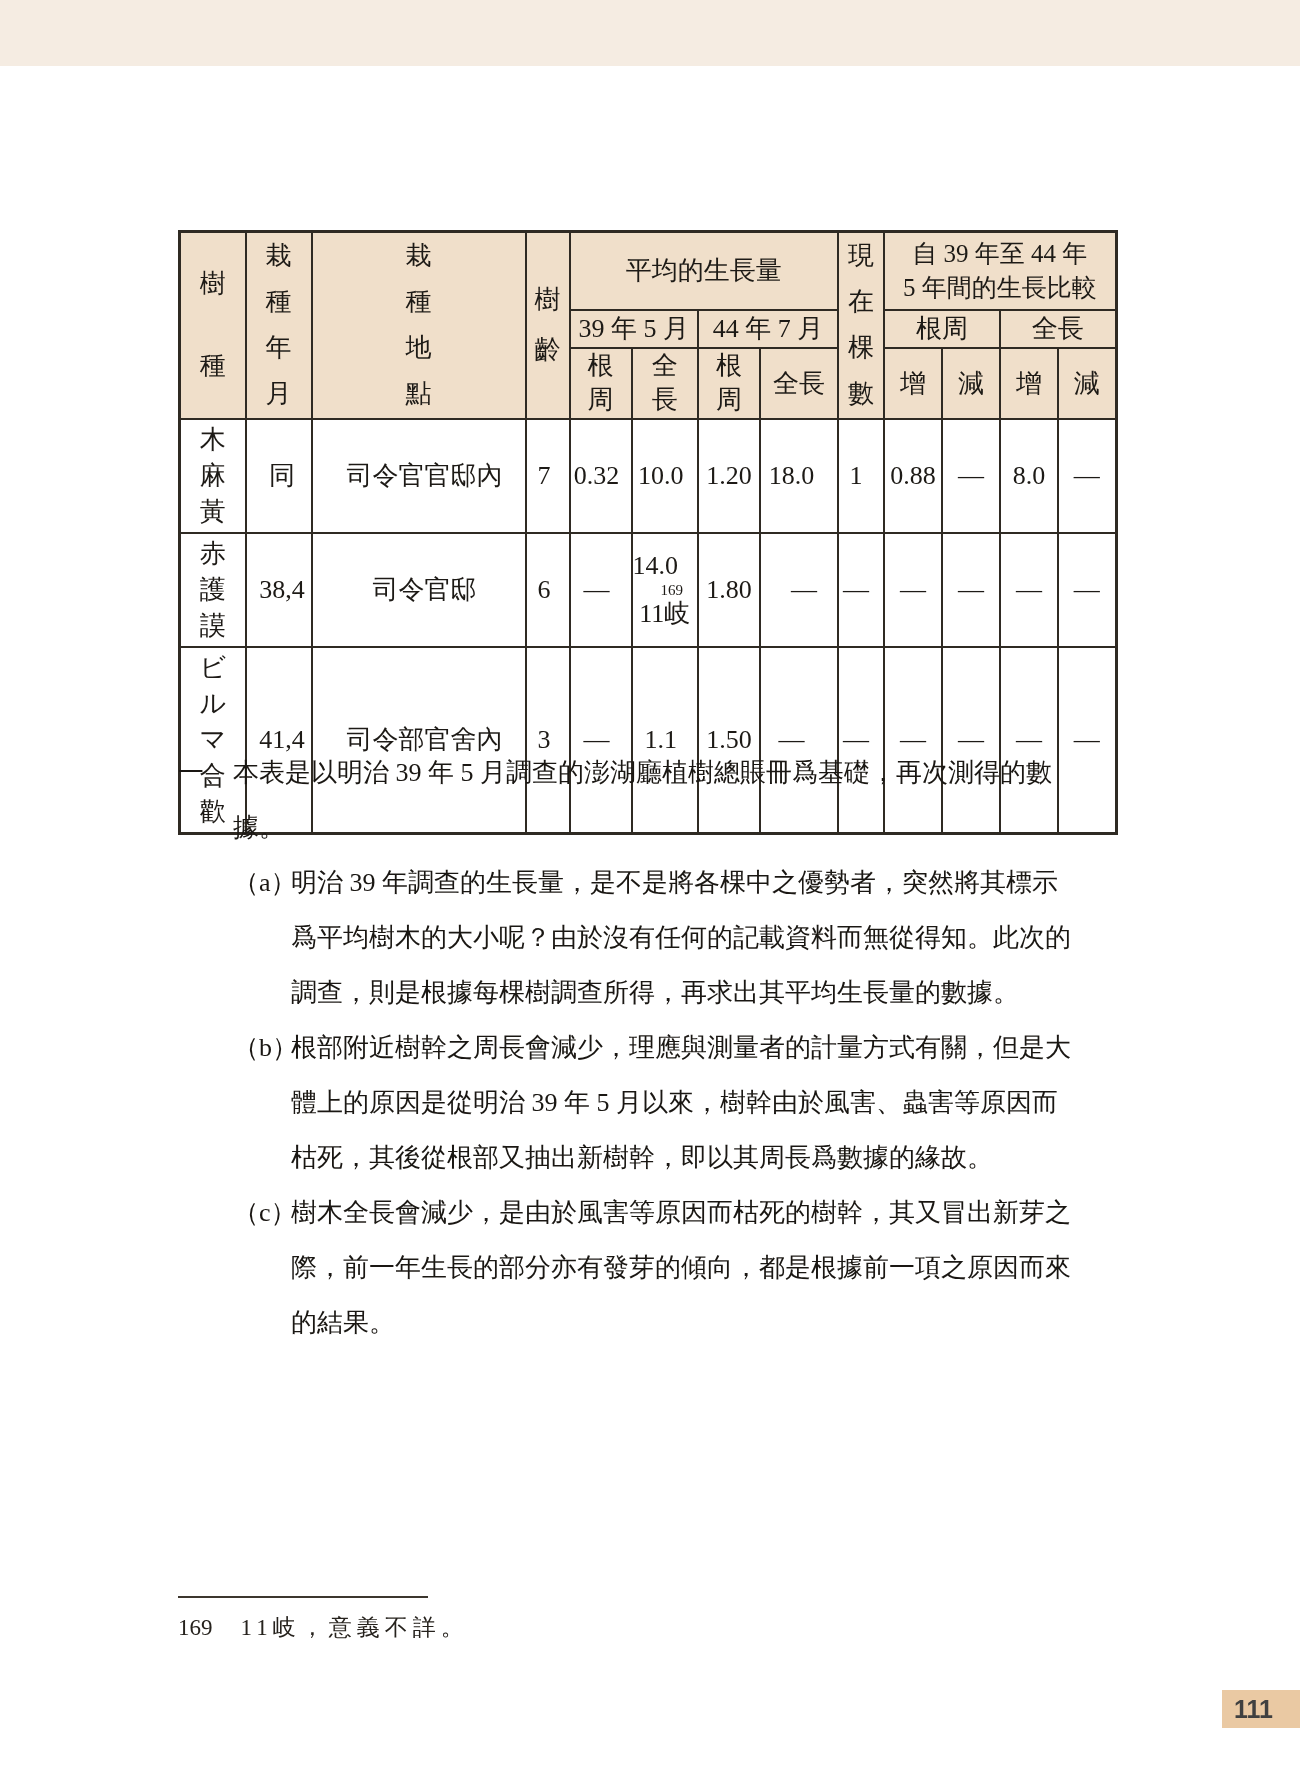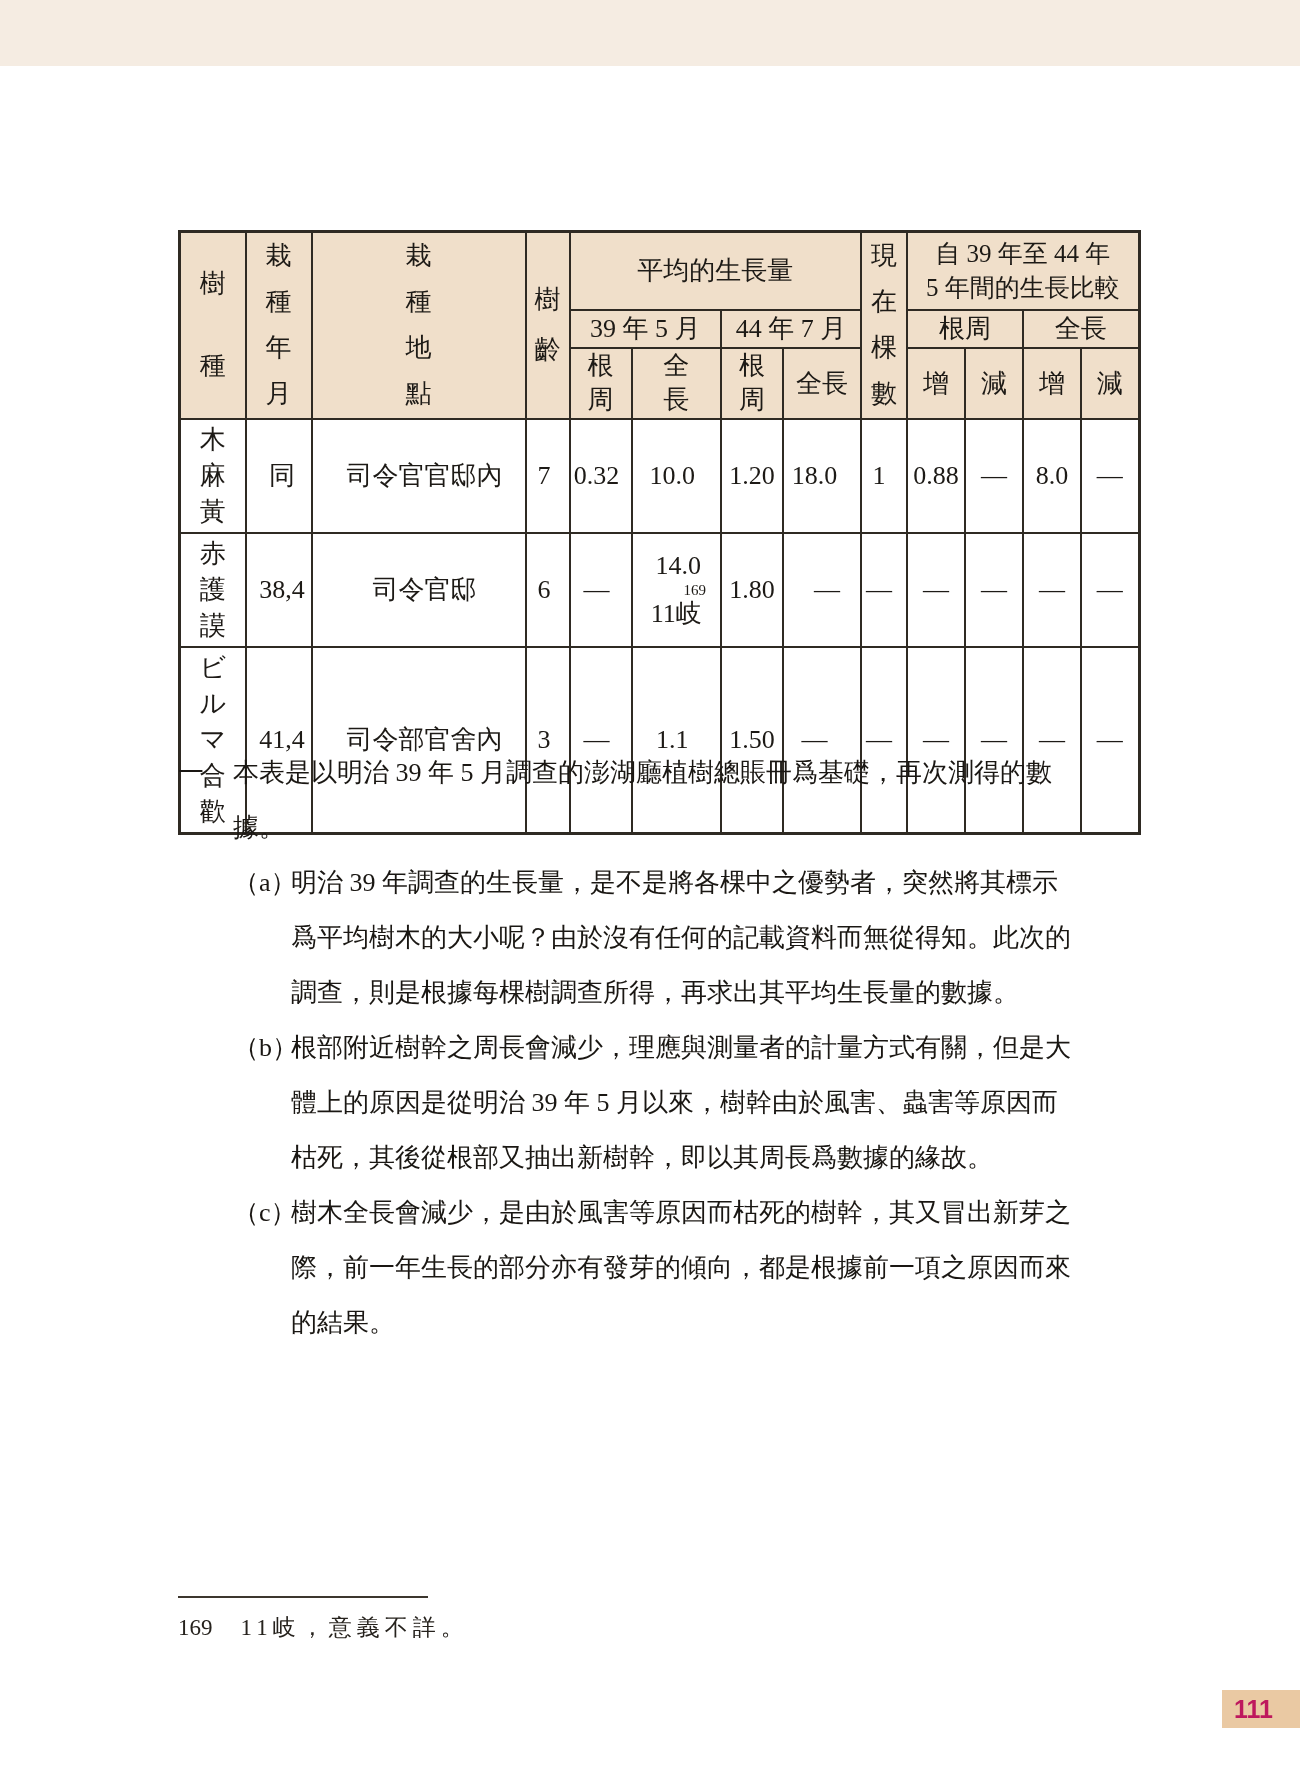--- a/index.html
+++ b/index.html
@@ -50,21 +50,21 @@
   .c-planted { text-align:left; padding-left:7px; }
   .c-loc { text-align:left; padding-left:12px;margin-top:44px; }
   .c-age { text-align:right; padding-right:7px; }
   .c-num { text-align:right; padding-right:8px; }
   .c-g44 { text-align:center; }
   .c-l44 { text-align:right; padding-right:15px; }
   .c-l44-left { text-align:left; padding-left:10px; }
   .c-count { text-align:right; padding-right:10px; }
   .c-ctr { text-align:center; }
 
-  .len39-main { text-align:left; padding-right:19px; line-height:30px;margin-left:23px; }
+  .len39-main { text-align:left; padding-right:19px; line-height:30px; }
   .len39-note { font-size:15px; text-align:right; padding-right:14px; line-height:18px; }
   .len39-sub  { text-align:center; line-height:30px; }
 
   
   .remarks {
     position:absolute; left:178px; top:745px; width:894px;
     font-size:26px; line-height:55px; color:#1a1713;
   }
   .remark-title { }
   .remark-item { padding-left:55px; }
@@ -76,21 +76,21 @@
   .footnote { position:absolute; left:178px; top:1596px; }
   .footnote-rule { width:250px; height:2px; background:#3c362e; }
   .footnote-line { margin-top:14px; font-size:23px; letter-spacing:5px; color:#26221d; }
   .fn-marker { letter-spacing:0; margin-right:28px; }
 
   
   .page-num-box {
     position:absolute; left:1222px; top:1690px; width:78px; height:38px;
     background:#eac9a3;
     font-family:"Liberation Sans","DejaVu Sans",sans-serif;
-    font-size:25px; font-weight:600; color:#be185d;
+    font-size:25px; font-weight:600; color:#404040;
     line-height:38px; padding-left:12px;
   }
 </style>
 </head>
 <body>
 
 <div class="top-band"></div>
 
 <table class="growth-table">
   <colgroup>

